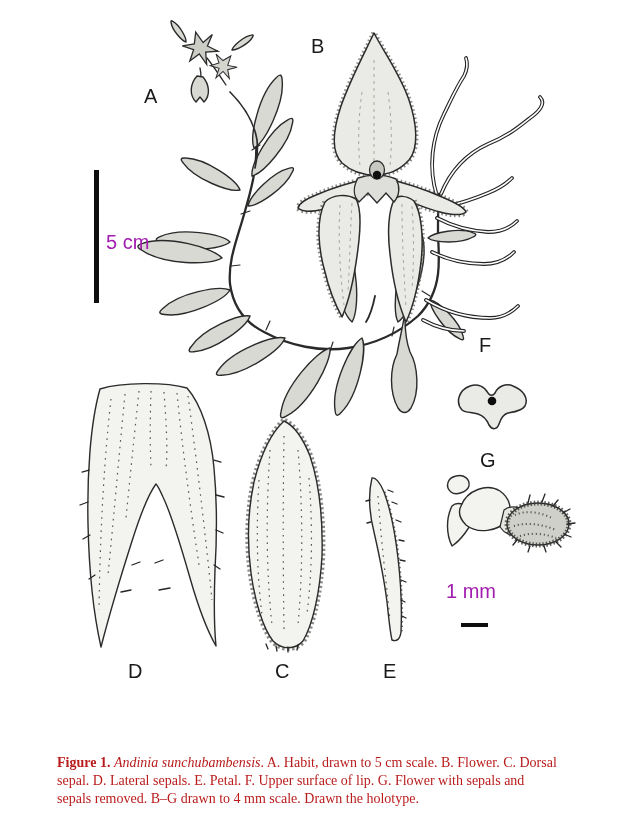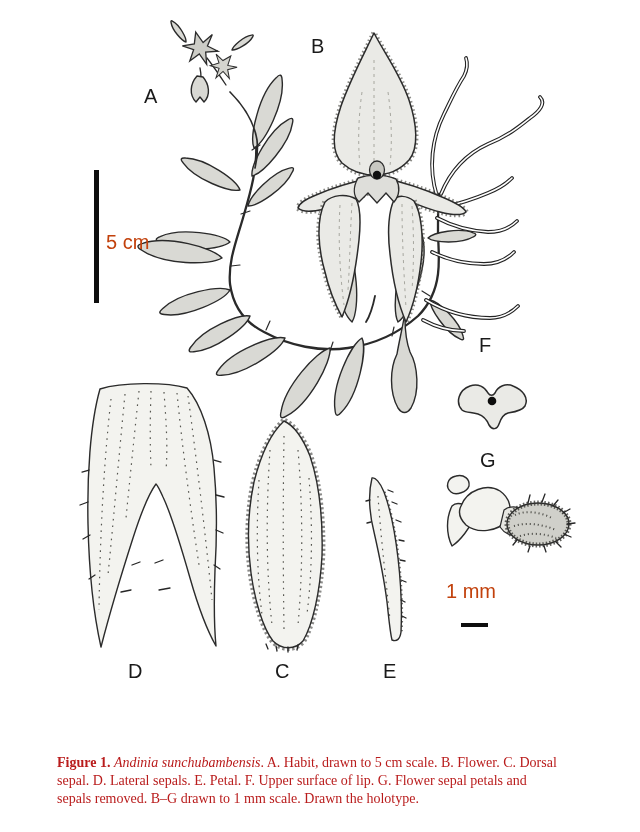--- a/index.html
+++ b/index.html
@@ -1,21 +1,21 @@
 <!DOCTYPE html>
 <html><head>
 <meta charset="utf-8">
 <style>
   html,body{margin:0;padding:0;background:#ffffff;}
   .page{position:relative;width:640px;height:832px;background:#ffffff;overflow:hidden;
         font-family:"Liberation Sans",sans-serif;}
   .illustration{position:absolute;left:0;top:0;}
   .part-label{position:absolute;font-size:20px;font-weight:500;color:#1a1a1a;
               font-family:"Liberation Sans",sans-serif;}
-  .scale-text{position:absolute;font-size:20px;color:#c2410c;
+  .scale-text{position:absolute;font-size:20px;color:#a21caf;
               font-family:"Liberation Sans",sans-serif;}
   .bar{position:absolute;background:#0e0e0e;}
   .caption{position:absolute;left:57px;top:754px;width:540px;
            font-family:Liberation Serif, serif;font-size:14px;line-height:18px;color:#b91c1c;}
   .caption b{font-weight:bold;}
   .caption i{font-style:italic;}
 
   
   .ink{stroke:#2a2a2a;fill:none;stroke-linecap:round;stroke-linejoin:round;}
   .fillL{fill:#d9d9d4;stroke:#2a2a2a;stroke-width:1.4;stroke-linejoin:round;}
@@ -194,17 +194,17 @@
   <span class="part-label" style="left:479px;top:334px">F</span>
   <span class="part-label" style="left:480px;top:449px">G</span>
 
   <div class="bar" style="left:94px;top:170px;width:4.5px;height:133px"></div>
   <span class="scale-text" style="left:106px;top:231px">5 cm</span>
   <span class="scale-text" style="left:446px;top:580px">1 mm</span>
   <div class="bar" style="left:461px;top:623px;width:27px;height:3.5px"></div>
 
   <div class="caption">
     <div><b>Figure 1.</b>&nbsp;<i>Andinia sunchubambensis</i><span>. A. Habit, drawn to 5 cm scale. B. Flower. C. Dorsal</span></div>
-    <div>sepal. D. Lateral sepals. E. Petal. F. Upper surface of lip. G. Flower sepal petals and</div>
-    <div>sepals removed. B–G drawn to 1 mm scale. Drawn the holotype.</div>
+    <div>sepal. D. Lateral sepals. E. Petal. F. Upper surface of lip. G. Flower with sepals and</div>
+    <div>sepals removed. B–G drawn to 4 mm scale. Drawn the holotype.</div>
   </div>
 
 </div>
 
 </body></html>

